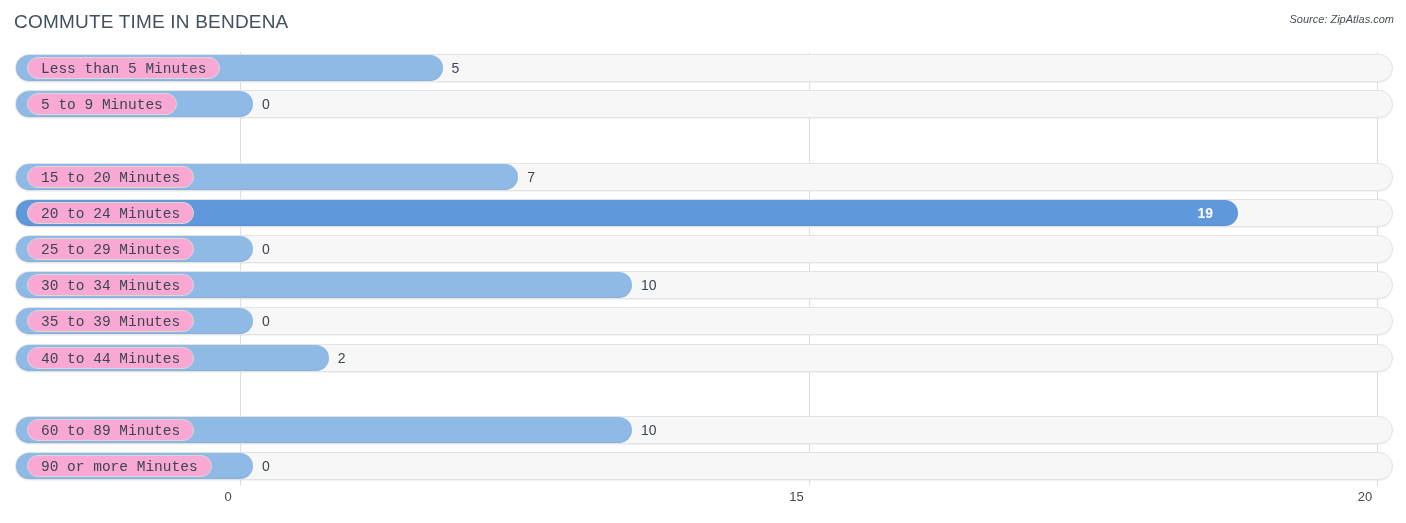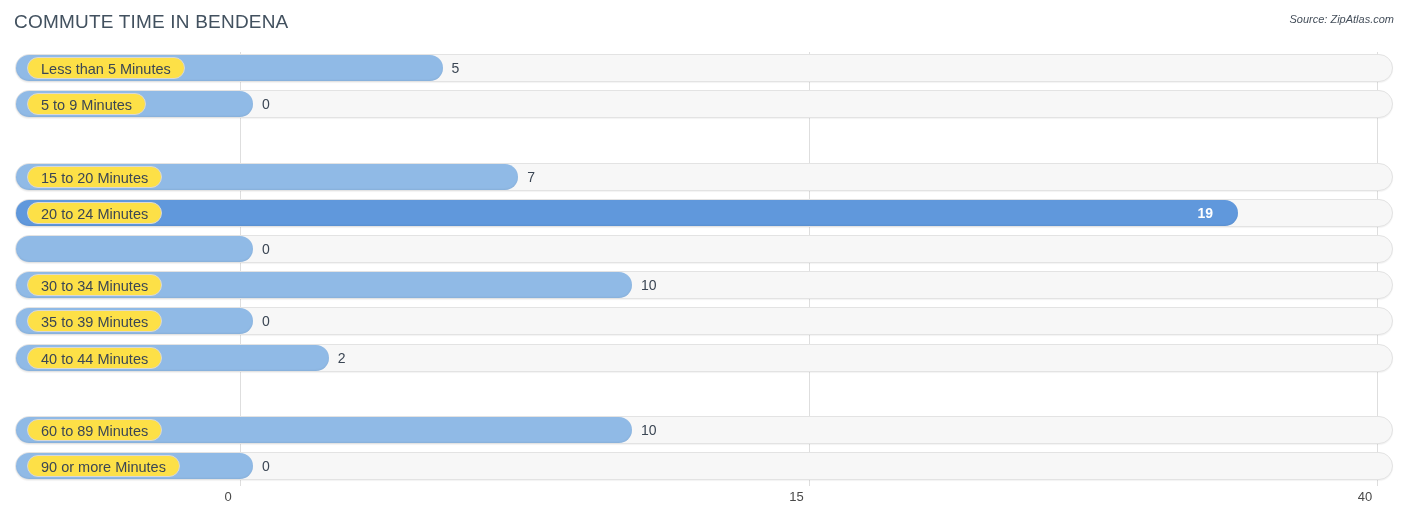--- a/index.html
+++ b/index.html
@@ -89,27 +89,28 @@
   .bar-row.highlight .bar-fill {
     background: #6098dc;
   }
   .bar-label {
     position: absolute;
     left: 12px;
     top: 3px;
     height: 22px;
     line-height: 22px;
     padding: 0 13px;
-    background: #fde047;
+    background: #f9a8d4;
     border: 1px solid #d8d8d8;
     border-radius: 11px;
     font-size: 14.5px;
     color: #3b4654;
     white-space: nowrap;
     box-sizing: border-box;
+    font-family: Liberation Mono, monospace;
   }
   .bar-value {
     position: absolute;
     top: 4px;
     height: 20px;
     line-height: 20px;
     font-size: 14px;
     color: #3b4654;
     white-space: nowrap;
   }
@@ -167,20 +168,21 @@
     </div>
     <div class="bar-row highlight" style="top: 146.8px;">
       <div class="bar-track"></div>
       <div class="bar-fill" style="width: 1222.4px;"></div>
       <div class="bar-label">20 to 24 Minutes</div>
       <div class="bar-value inside" style="left: 1182.4px;">19</div>
     </div>
     <div class="bar-row" style="top: 183px;">
       <div class="bar-track"></div>
       <div class="bar-fill" style="width: 237px;"></div>
+      <div class="bar-label">25 to 29 Minutes</div>
       <div class="bar-value" style="left: 247px;">0</div>
     </div>
     <div class="bar-row" style="top: 219.2px;">
       <div class="bar-track"></div>
       <div class="bar-fill" style="width: 616px;"></div>
       <div class="bar-label">30 to 34 Minutes</div>
       <div class="bar-value" style="left: 626px;">10</div>
     </div>
     <div class="bar-row" style="top: 255.4px;">
       <div class="bar-track"></div>
@@ -204,14 +206,14 @@
       <div class="bar-track"></div>
       <div class="bar-fill" style="width: 237px;"></div>
       <div class="bar-label">90 or more Minutes</div>
       <div class="bar-value" style="left: 247px;">0</div>
     </div>
   </div>
 
 <div id="x-axis">
     <div class="axis-tick-label" style="left: 228px;">0</div>
     <div class="axis-tick-label" style="left: 796.5px;">15</div>
-    <div class="axis-tick-label" style="left: 1365px;">40</div>
+    <div class="axis-tick-label" style="left: 1365px;">20</div>
   </div>
 
 </body></html>

